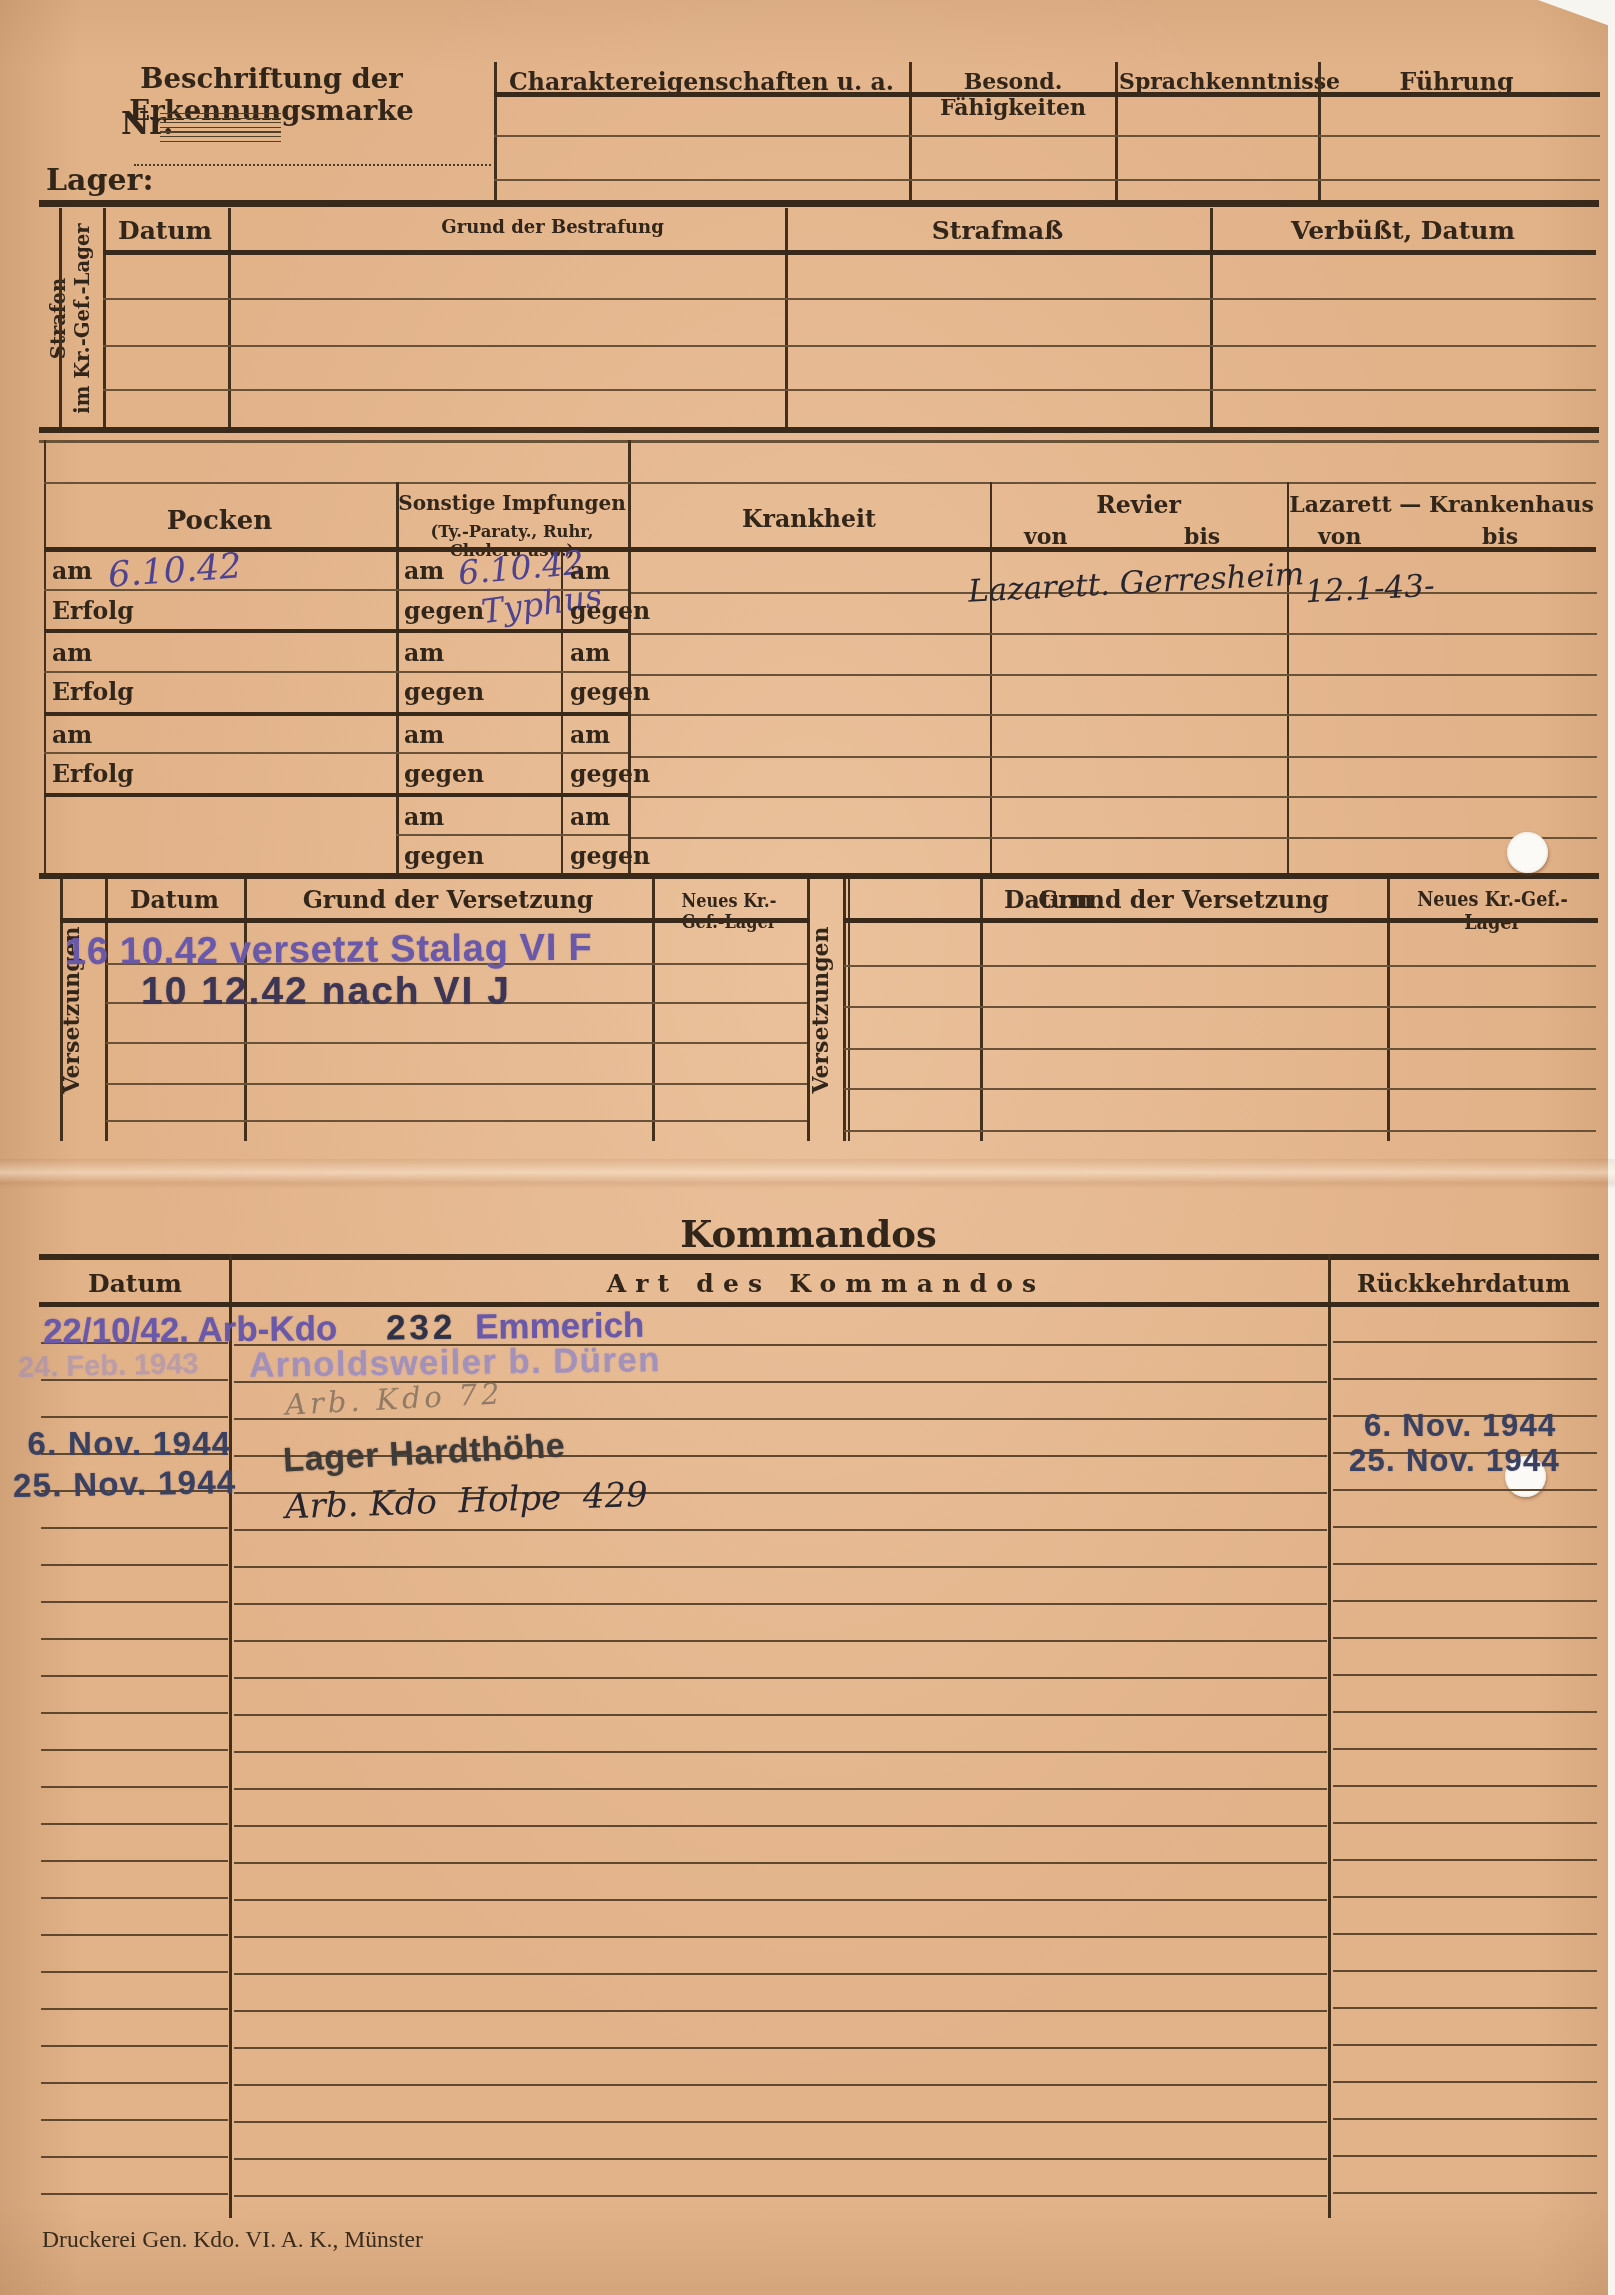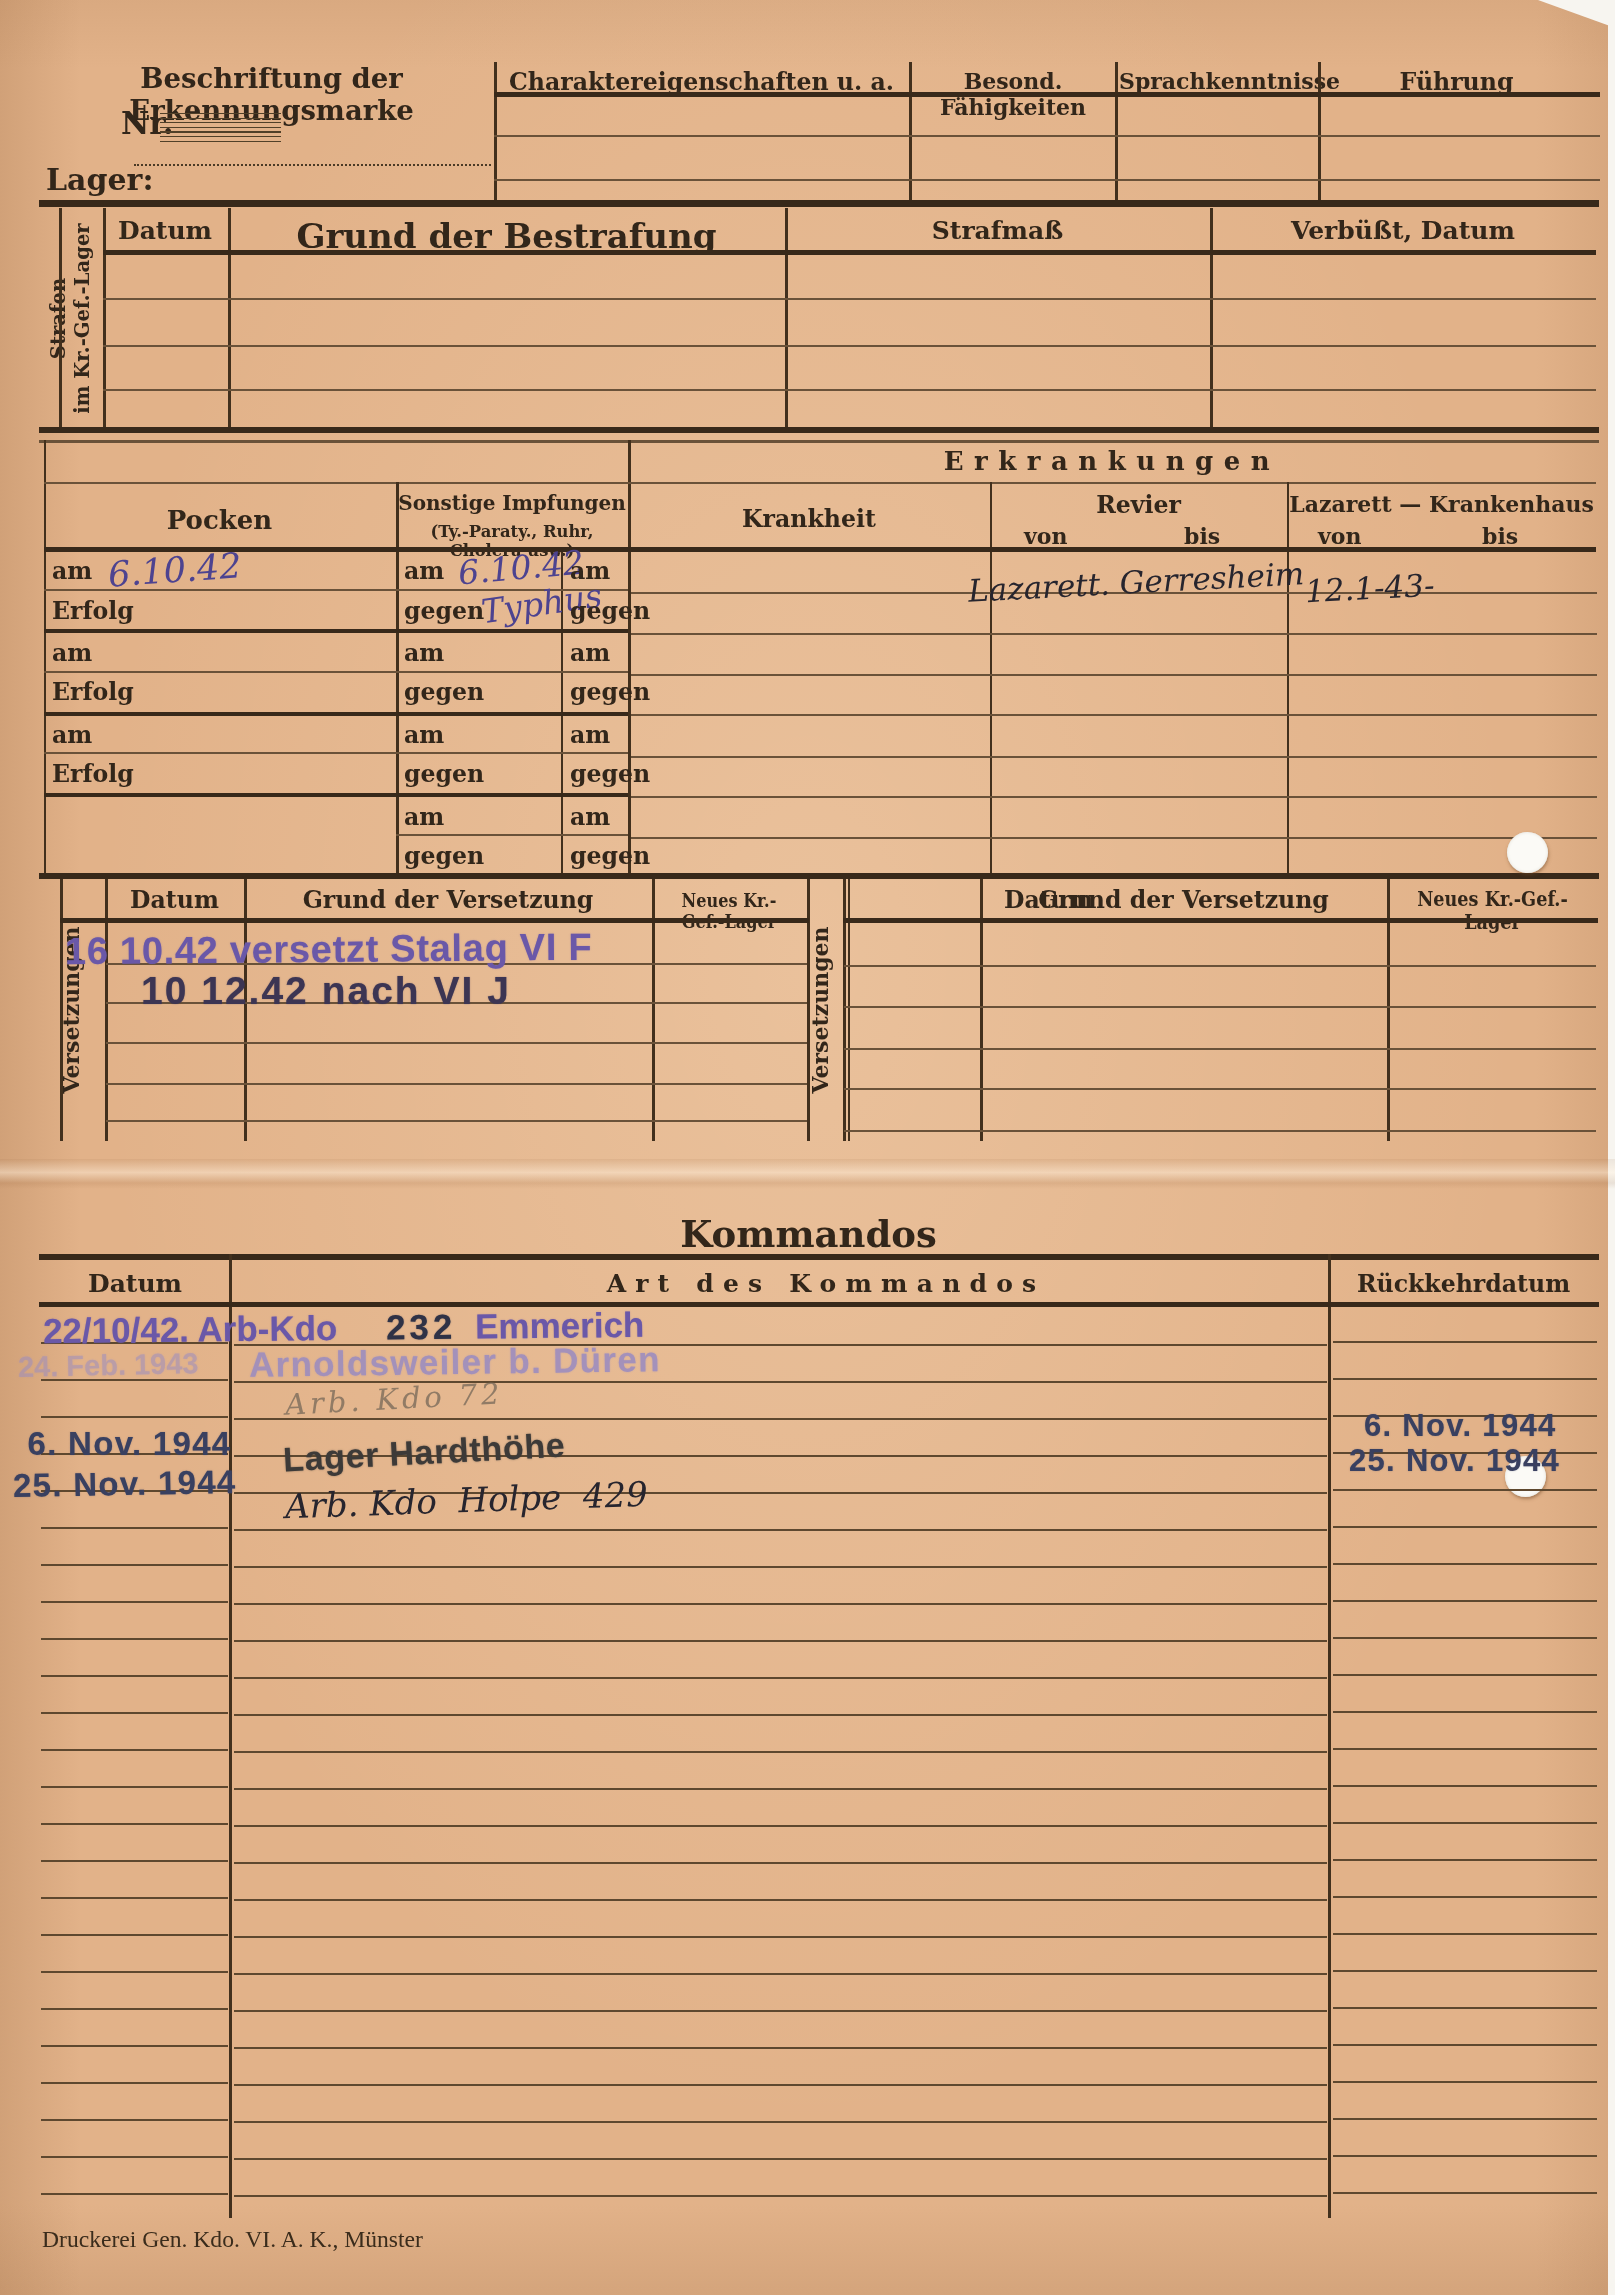--- a/index.html
+++ b/index.html
@@ -74,34 +74,33 @@
       <div>Strafen</div>
       <div>im Kr.-Gef.-Lager</div>
     </div>
   </div>
   <div class="vl" style="left:59px;top:208px;width:2.6px;height:221px;"></div>
   <div class="vl" style="left:103px;top:208px;width:3.3px;height:221px;"></div>
   <div class="vl" style="left:228px;top:208px;width:3.3px;height:221px;"></div>
   <div class="vl" style="left:785px;top:208px;width:3.3px;height:221px;"></div>
   <div class="vl" style="left:1210px;top:208px;width:3.3px;height:221px;"></div>
   <div class="abs fr ctr" style="left:103px;top:216px;width:124px;font-size:25px;">Datum</div>
-  <div class="abs fr ctr" style="left:228px;top:216px;width:557px;font-size:34px;">Grund der Bestrafung</div>
+  <div class="abs fr ctr" style="left:228px;top:216px;width:557px;font-size:18px;padding-left:46px;">Grund der Bestrafung</div>
   <div class="abs fr ctr" style="left:785px;top:216px;width:425px;font-size:25px;">Strafmaß</div>
   <div class="abs fr ctr" style="left:1210px;top:216px;width:386px;font-size:25px;">Verbüßt, Datum</div>
   <div class="ln thick" style="left:103px;top:250px;width:1493px;height:4.6px;"></div>
   <div class="ln" style="left:103px;top:298px;width:1493px;height:2px;"></div>
   <div class="ln" style="left:103px;top:345px;width:1493px;height:2px;"></div>
   <div class="ln" style="left:103px;top:389px;width:1493px;height:2px;"></div>
   <div class="ln thick" style="left:39px;top:427px;width:1560px;height:5.9px;"></div>
 
   <div class="ln" style="left:39px;top:440px;width:1560px;height:2.6px;"></div>
   <div class="vl" style="left:44px;top:440px;width:2px;height:436px;"></div>
   <div class="vl" style="left:628px;top:440px;width:2.6px;height:436px;"></div>
 
-  <div class="abs fr ctr" style="left:628px;top:446px;width:968px;font-size:26px;letter-spacing:10.5px;">Erkrankungen</div>
   <div class="ln" style="left:44px;top:482px;width:1552px;height:2px;"></div>
 
   <div class="abs fr ctr" style="left:44px;top:505px;width:351px;font-size:26px;">Pocken</div>
   <div class="abs fr ctr" style="left:396px;top:491px;width:232px;font-size:20px;">Sonstige Impfungen</div>
   <div class="abs fr ctr" style="left:396px;top:522px;width:232px;font-size:16.4px;">(Ty.-Paraty., Ruhr, Cholera usw.)</div>
   <div class="abs fr ctr" style="left:628px;top:505px;width:362px;font-size:23.6px;">Krankheit</div>
   <div class="abs fr ctr" style="left:990px;top:491px;width:297px;font-size:23.6px;">Revier</div>
   <div class="abs fr" style="left:1024px;top:523px;font-size:22px;">von</div>
   <div class="abs fr" style="left:1184px;top:523px;font-size:22px;">bis</div>
   <div class="abs fr ctr" style="left:1287px;top:491px;width:309px;font-size:22px;">Lazarett — Krankenhaus</div>

